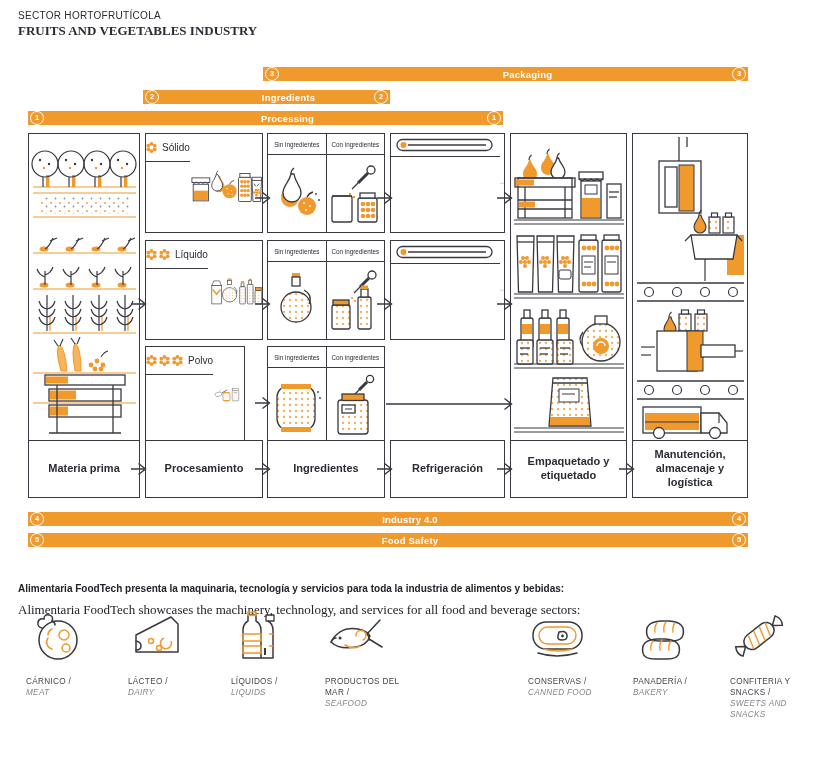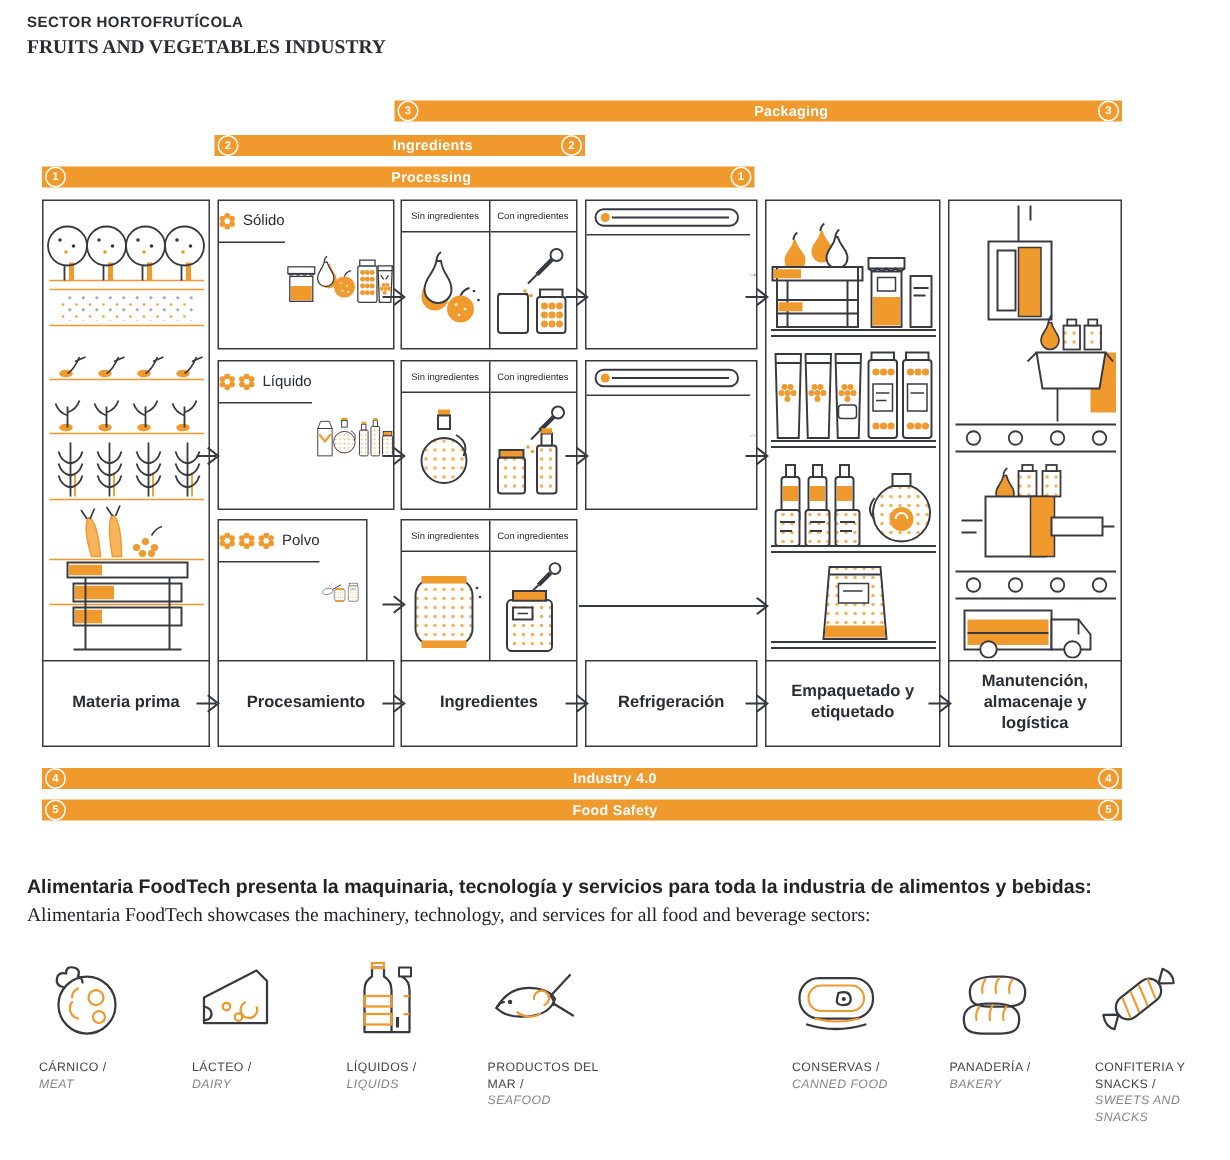--- a/index.html
+++ b/index.html
@@ -1,20 +1,20 @@
 <!DOCTYPE html>
 <html><head>
 <meta charset="utf-8">
 <style>
   html,body{margin:0;padding:0;background:#fff;}
   .canvas{position:relative;width:820px;height:773px;background:#fff;overflow:hidden;
           font-family:"Liberation Sans",sans-serif;color:#2b2b33;}
   
   .hdr{position:absolute;left:18px;top:10px;}
-  .hdr-es{font-size:10px;letter-spacing:.3px;color:#2b2b33;font-weight:bold;}
+  .hdr-es{font-size:10px;letter-spacing:.3px;color:#2b2b33;}
   .hdr-en{font-family:"Liberation Serif",serif;font-weight:bold;font-size:13px;margin-top:2px;}
   
   .bar{position:absolute;height:14px;background:#F0992D;display:flex;align-items:center;justify-content:center;}
   .bar-label{color:#fff;font-weight:bold;font-size:9.5px;letter-spacing:.2px;margin-left:44px;}
   .num{position:absolute;top:50%;transform:translateY(-50%);width:12px;height:12px;border-radius:50%;
        background:#F0992D;border:1.6px solid #fff;color:#fff;font-weight:bold;font-size:7.5px;
        display:flex;align-items:center;justify-content:center;line-height:1;}
   .num.left{left:2px;}  .num.right{right:2px;}
   
   .cbox{position:absolute;border:1.3px solid #383840;background:#fff;box-sizing:border-box;
@@ -27,24 +27,24 @@
            justify-content:center;font-size:6.3px;color:#2b2b33;flex:none;}
   .split{flex-direction:row;}
   .half{flex:1;display:flex;flex-direction:column;min-width:0;}
   .half + .half{border-left:1.3px solid #383840;}
   .illus{flex:1;display:flex;align-items:center;justify-content:center;overflow:hidden;}
   .stage{position:absolute;top:440px;height:58px;border:1.3px solid #383840;background:#fff;
          box-sizing:border-box;display:flex;align-items:center;justify-content:center;text-align:center;}
   .stage span{font-weight:bold;font-size:11px;max-width:94px;display:inline-block;line-height:1.25;}
   .arrow{position:absolute;}
   
-  .intro-es{position:absolute;left:18px;top:583px;font-weight:bold;font-size:13px;color:#222228;}
+  .intro-es{position:absolute;left:18px;top:583px;font-weight:bold;font-size:10px;color:#222228;}
   .intro-en{position:absolute;left:18px;top:602px;font-family:"Liberation Serif",serif;font-size:13px;color:#222228;}
   
-  .cat{position:absolute;top:632px;width:95px;}
+  .cat{position:absolute;top:602px;width:95px;}
   .cat-icon{height:62px;display:flex;align-items:flex-end;}
   .cat-es{margin-top:12px;font-size:8.2px;letter-spacing:.3px;color:#44444b;line-height:1.35;max-width:78px;}
   .cat-en{font-style:italic;font-size:8.2px;letter-spacing:.3px;color:#85858c;line-height:1.35;max-width:78px;}
 </style>
 </head>
 <body>
 
 <svg width="0" height="0" style="position:absolute" aria-hidden="true">
   <defs>
     <pattern id="dotsP" width="6" height="6" patternUnits="userSpaceOnUse">

